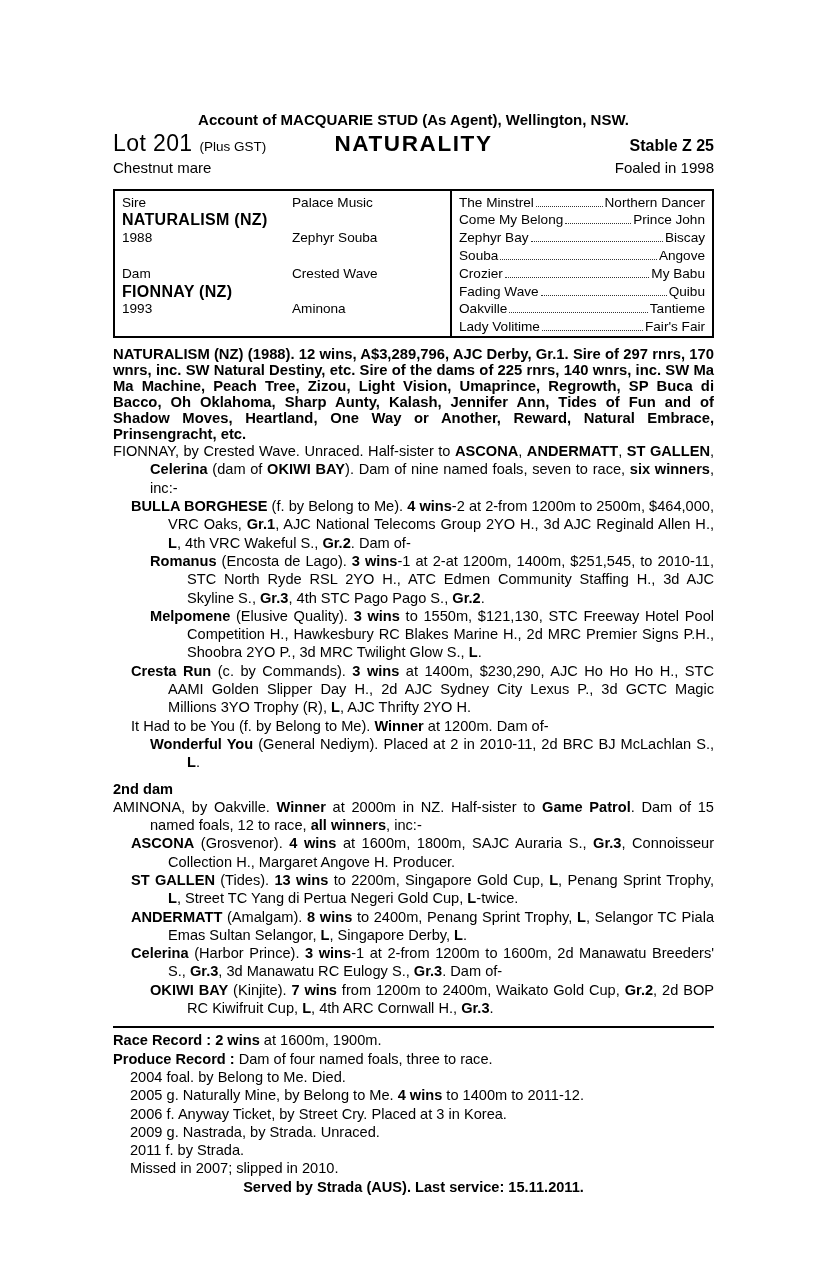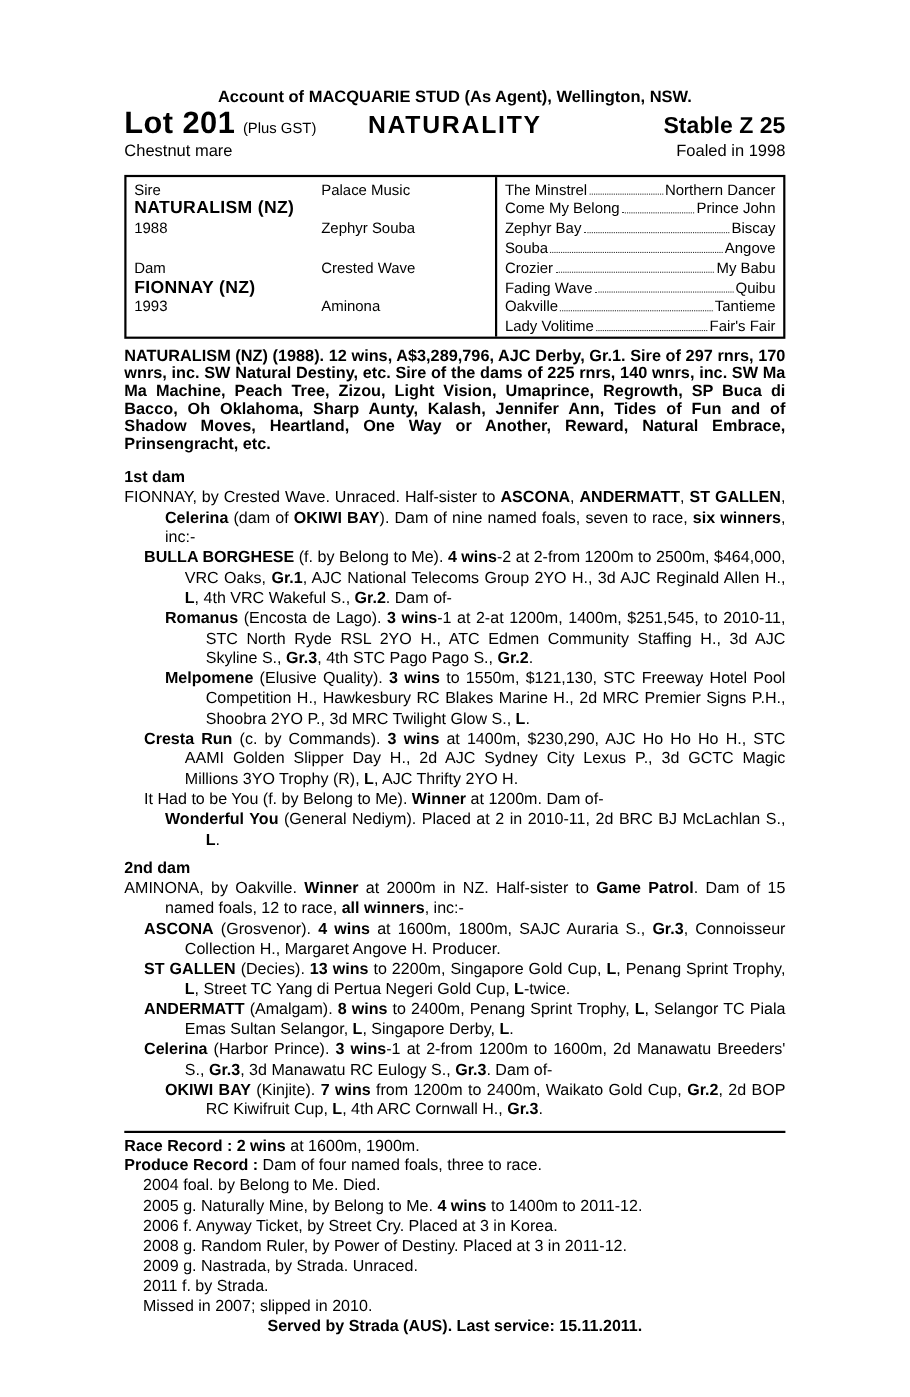--- a/index.html
+++ b/index.html
@@ -7,32 +7,33 @@
     width:827px;height:1270px;overflow:hidden;
     background:#ffffff;color:#000;
     font-family:"Liberation Sans", sans-serif;
   }
   .page{
     box-sizing:content-box;
     width:601px;
     padding:80px 72px 0 113px;
     font-size:14.6px;
     line-height:18.3px;
+    margin-top:31px;
   }
   .b{font-weight:bold;}
   p{margin:0;}
 
   
   .account{font-weight:bold;font-size:15px;line-height:18px;text-align:center;}
   .lotrow{display:flex;align-items:baseline;margin-top:5px;}
   .lot-left{flex:1;display:flex;align-items:baseline;gap:7px;}
-  .lot-num{font-weight:bold;font-size:28px;letter-spacing:.4px;}
+  .lot-num{font-weight:normal;font-size:23px;letter-spacing:.4px;}
   .gst{font-size:13.5px;}
   .horse-name{font-weight:bold;font-size:22.5px;letter-spacing:1.6px;}
-  .lot-right{flex:1;text-align:right;font-weight:bold;font-size:21px;}
+  .lot-right{flex:1;text-align:right;font-weight:bold;font-size:16px;}
   .descrow{display:flex;align-items:baseline;margin-top:3px;font-size:15px;}
   .desc-left{flex:1;}
   .desc-center{display:flex;align-items:baseline;gap:5px;white-space:nowrap;}
   .brand-stack{display:inline-flex;flex-direction:column;align-items:center;line-height:1;transform:translateY(3px);}
   .brand-top{font-size:9px;line-height:8px;}
   .brand-bottom{font-size:10.5px;line-height:10px;}
   .desc-right{flex:1;text-align:right;}
 
   
   .ped-table{
@@ -143,42 +144,40 @@
       <div class="lead">
           <span class="l">Lady Volitime</span>
           <span class="dots"></span>
           <span class="r">Fair's Fair</span>
         </div>
     </div>
   </div>
 
   <p class="sire-summary">NATURALISM (NZ) (1988). 12 wins, A$3,289,796, AJC Derby, Gr.1. Sire of 297 rnrs, 170 wnrs, inc. SW Natural Destiny, etc. Sire of the dams of 225 rnrs, 140 wnrs, inc. SW Ma Ma Machine, Peach Tree, Zizou, Light Vision, Umaprince, Regrowth, SP Buca di Bacco, Oh Oklahoma, Sharp Aunty, Kalash, Jennifer Ann, Tides of Fun and of Shadow Moves, Heartland, One Way or Another, Reward, Natural Embrace, Prinsengracht, etc.</p>
 
-  <div class="dam-heading">1st dam</div>
   <p class="entry"><span>FIONNAY, by Crested Wave. Unraced. Half-sister to </span><span class="b">ASCONA</span><span>, </span><span class="b">ANDERMATT</span><span>, </span><span class="b">ST GALLEN</span><span>, </span><span class="b">Celerina</span><span> (dam of </span><span class="b">OKIWI BAY</span><span>). Dam of nine named foals, seven to race, </span><span class="b">six winners</span><span>, inc:-</span></p>
   <p class="entry lvl1"><span class="b">BULLA BORGHESE</span><span> (f. by Belong to Me). </span><span class="b">4 wins</span><span>-2 at 2-from 1200m to 2500m, $464,000, VRC Oaks, </span><span class="b">Gr.1</span><span>, AJC National Telecoms Group 2YO H., 3d AJC Reginald Allen H., </span><span class="b">L</span><span>, 4th VRC Wakeful S., </span><span class="b">Gr.2</span><span>. Dam of-</span></p>
   <p class="entry lvl2"><span class="b">Romanus</span><span> (Encosta de Lago). </span><span class="b">3 wins</span><span>-1 at 2-at 1200m, 1400m, $251,545, to 2010-11, STC North Ryde RSL 2YO H., ATC Edmen Community Staffing H., 3d AJC Skyline S., </span><span class="b">Gr.3</span><span>, 4th STC Pago Pago S., </span><span class="b">Gr.2</span><span>.</span></p>
   <p class="entry lvl2"><span class="b">Melpomene</span><span> (Elusive Quality). </span><span class="b">3 wins</span><span> to 1550m, $121,130, STC Freeway Hotel Pool Competition H., Hawkesbury RC Blakes Marine H., 2d MRC Premier Signs P.H., Shoobra 2YO P., 3d MRC Twilight Glow S., </span><span class="b">L</span><span>.</span></p>
   <p class="entry lvl1"><span class="b">Cresta Run</span><span> (c. by Commands). </span><span class="b">3 wins</span><span> at 1400m, $230,290, AJC Ho Ho Ho H., STC AAMI Golden Slipper Day H., 2d AJC Sydney City Lexus P., 3d GCTC Magic Millions 3YO Trophy (R), </span><span class="b">L</span><span>, AJC Thrifty 2YO H.</span></p>
   <p class="entry lvl1"><span>It Had to be You (f. by Belong to Me). </span><span class="b">Winner</span><span> at 1200m. Dam of-</span></p>
   <p class="entry lvl2"><span class="b">Wonderful You</span><span> (General Nediym). Placed at 2 in 2010-11, 2d BRC BJ McLachlan S., </span><span class="b">L</span><span>.</span></p>
 
   <div class="dam-heading gap2">2nd dam</div>
   <p class="entry"><span>AMINONA, by Oakville. </span><span class="b">Winner</span><span> at 2000m in NZ. Half-sister to </span><span class="b">Game Patrol</span><span>. Dam of 15 named foals, 12 to race, </span><span class="b">all winners</span><span>, inc:-</span></p>
   <p class="entry lvl1"><span class="b">ASCONA</span><span> (Grosvenor). </span><span class="b">4 wins</span><span> at 1600m, 1800m, SAJC Auraria S., </span><span class="b">Gr.3</span><span>, Connoisseur Collection H., Margaret Angove H. Producer.</span></p>
-  <p class="entry lvl1"><span class="b">ST GALLEN</span><span> (Decies). </span><span class="b">13 wins</span><span> to 2200m, Singapore Gold Cup, </span><span class="b">L</span><span>, Penang Sprint Trophy, </span><span class="b">L</span><span>, Street TC Yang di Pertua Negeri Gold Cup, </span><span class="b">L</span><span>-twice.</span></p>
+  <p class="entry lvl1"><span class="b">ST GALLEN</span><span> (Tides). </span><span class="b">13 wins</span><span> to 2200m, Singapore Gold Cup, </span><span class="b">L</span><span>, Penang Sprint Trophy, </span><span class="b">L</span><span>, Street TC Yang di Pertua Negeri Gold Cup, </span><span class="b">L</span><span>-twice.</span></p>
   <p class="entry lvl1"><span class="b">ANDERMATT</span><span> (Amalgam). </span><span class="b">8 wins</span><span> to 2400m, Penang Sprint Trophy, </span><span class="b">L</span><span>, Selangor TC Piala Emas Sultan Selangor, </span><span class="b">L</span><span>, Singapore Derby, </span><span class="b">L</span><span>.</span></p>
   <p class="entry lvl1"><span class="b">Celerina</span><span> (Harbor Prince). </span><span class="b">3 wins</span><span>-1 at 2-from 1200m to 1600m, 2d Manawatu Breeders' S., </span><span class="b">Gr.3</span><span>, 3d Manawatu RC Eulogy S., </span><span class="b">Gr.3</span><span>. Dam of-</span></p>
   <p class="entry lvl2"><span class="b">OKIWI BAY</span><span> (Kinjite). </span><span class="b">7 wins</span><span> from 1200m to 2400m, Waikato Gold Cup, </span><span class="b">Gr.2</span><span>, 2d BOP RC Kiwifruit Cup, </span><span class="b">L</span><span>, 4th ARC Cornwall H., </span><span class="b">Gr.3</span><span>.</span></p>
 
   <hr class="divider">
   <p><span class="b">Race Record : 2 wins</span><span> at 1600m, 1900m.</span></p>
   <p><span class="b">Produce Record :</span><span> Dam of four named foals, three to race.</span></p>
   <p class="pline"><span>2004 foal. by Belong to Me. Died.</span></p>
   <p class="pline"><span>2005 g. Naturally Mine, by Belong to Me. </span><span class="b">4 wins</span><span> to 1400m to 2011-12.</span></p>
   <p class="pline"><span>2006 f. Anyway Ticket, by Street Cry. Placed at 3 in Korea.</span></p>
-  <p class="pline"><span>2008 g. Random Ruler, by Power of Destiny. Placed at 3 in 2011-12.</span></p>
   <p class="pline"><span>2009 g. Nastrada, by Strada. Unraced.</span></p>
   <p class="pline"><span>2011 f. by Strada.</span></p>
   <p class="pline"><span>Missed in 2007; slipped in 2010.</span></p>
   <p class="service">Served by Strada (AUS). Last service: 15.11.2011.</p>
 
 </div>
 
 </body></html>

